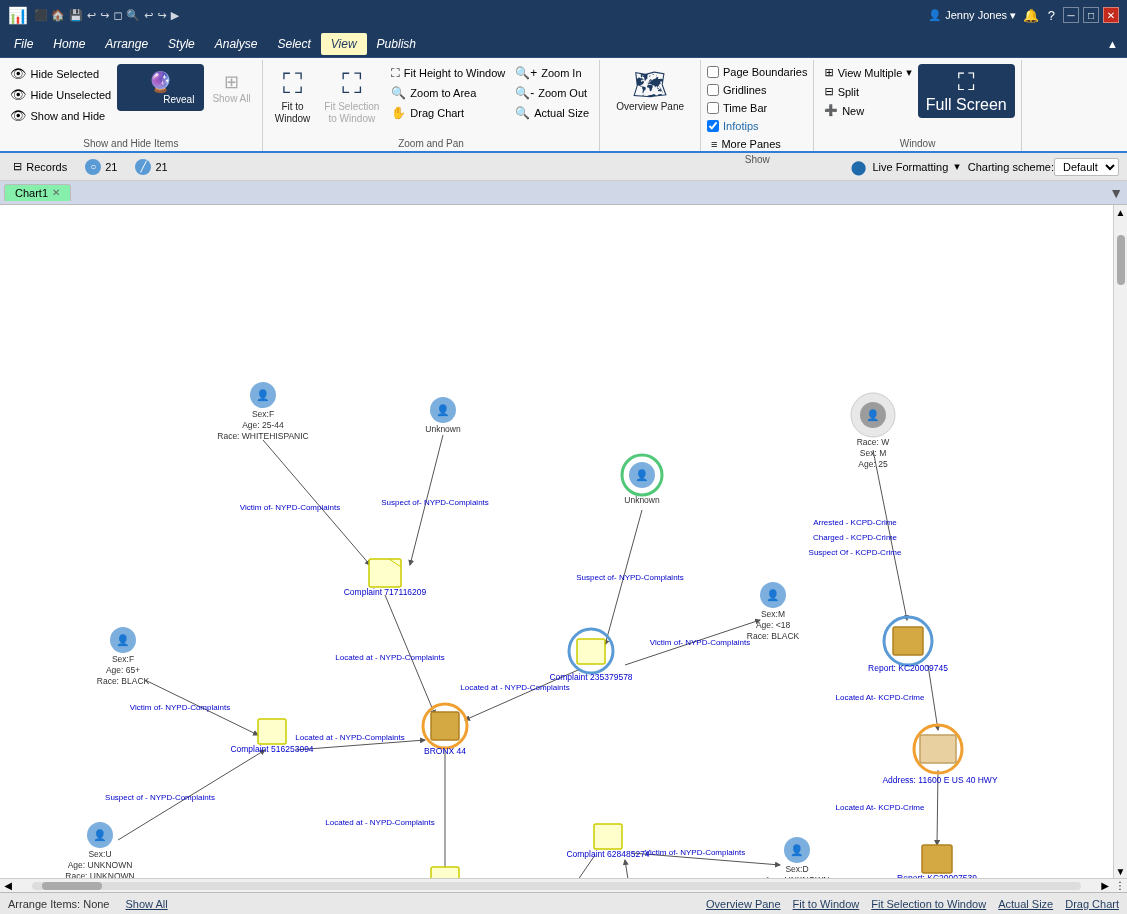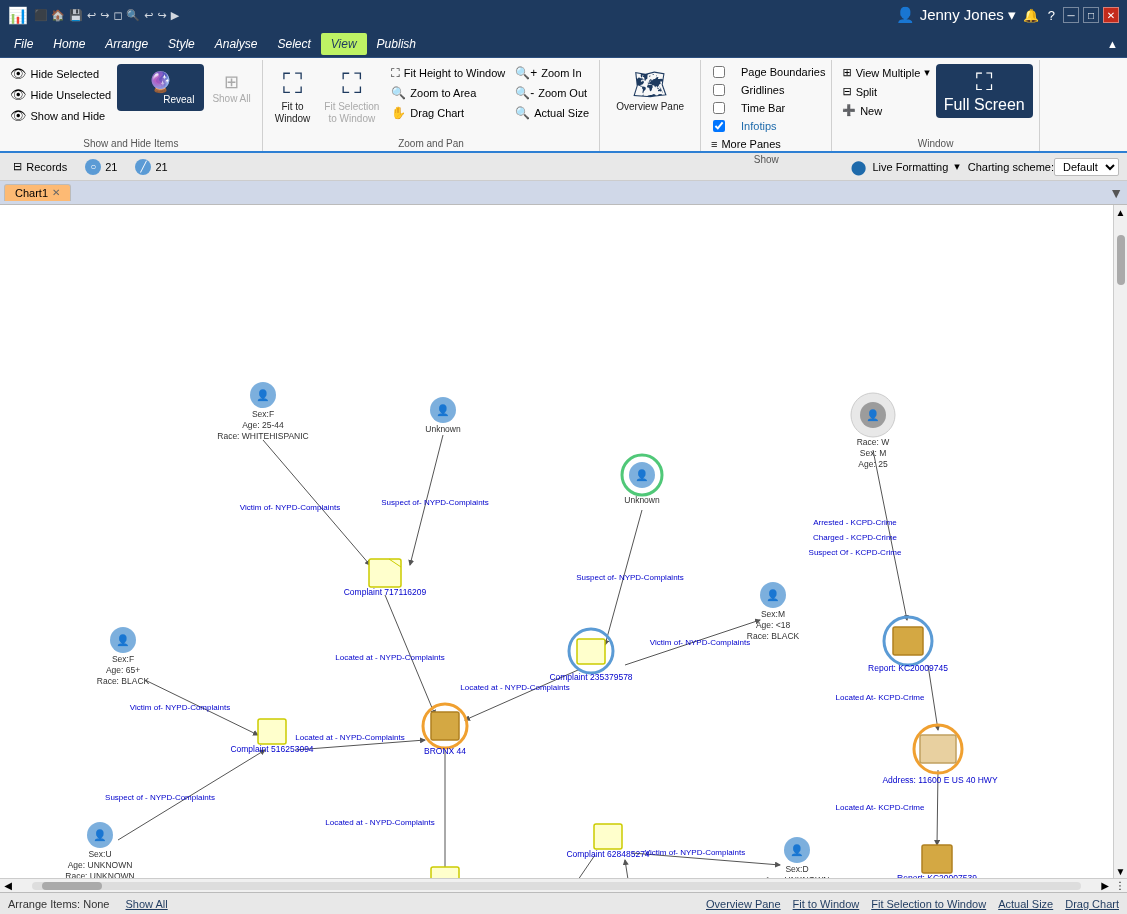--- a/index.html
+++ b/index.html
@@ -33,21 +33,21 @@
       padding: 0 4px;
       border-bottom: 1px solid #2d5080;
     }
     .menu-item {
       padding: 4px 10px;
       cursor: pointer;
       font-size: 12px;
       border-radius: 2px;
       font-style: italic;
     }
-    .menu-item.active { background: #bef264; color: #1e3a5f; }
+    .menu-item.active { background: #fef9c3; color: #1e3a5f; }
     .menu-bar-right { margin-left: auto; width: 16px; cursor: pointer; color: white; }
 
     
     .ribbon {
       background: #f8f8f8;
       border-bottom: 2px solid #2d7fd3;
       display: flex;
       align-items: stretch;
       padding: 2px 0 0 0;
       height: 95px;
@@ -115,25 +115,24 @@
       display: flex;
       flex-direction: column;
       align-items: center;
       cursor: pointer;
       padding: 4px 10px;
     }
 
     .checkbox-item {
       display: flex;
       align-items: flex-start;
-      gap: 16px;
+      gap: 4px;
       padding: 2px 0;
       font-size: 11px;
       cursor: pointer;
-      margin-left: 6px;
     }
     .checkbox-item input { width: 12px; height: 12px; }
 
     .full-screen-btn {
       display: flex;
       flex-direction: column;
       align-items: center;
       cursor: pointer;
       padding: 4px 8px;
       background: #1e3a5f;
@@ -194,21 +193,21 @@
     
     .tab-bar {
       background: #d0d8e8;
       display: flex;
       align-items: center;
       height: 24px;
       padding: 0 4px;
       border-bottom: 1px solid #bbb;
     }
     .tab {
-      background: #fdba74;
+      background: #86efac;
       border: 1px solid #bbb;
       border-bottom: none;
       padding: 2px 10px;
       font-size: 11px;
       display: flex;
       align-items: flex-start;
       gap: 4px;
       cursor: pointer;
       border-radius: 3px 3px 0 0;
     }
@@ -302,21 +301,21 @@
       <span style="font-size:11px; cursor:pointer; opacity:0.8">↩</span>
       <span style="font-size:11px; cursor:pointer; opacity:0.8">↪</span>
       <span style="font-size:11px; cursor:pointer; opacity:0.8">◻</span>
       <span style="font-size:11px; cursor:pointer; opacity:0.8">🔍</span>
       <span style="font-size:11px; cursor:pointer; opacity:0.8">↩</span>
       <span style="font-size:11px; cursor:pointer; opacity:0.8">↪</span>
       <span style="font-size:11px; cursor:pointer; opacity:0.8">▶</span>
     </div>
   </div>
   <div class="title-bar-right">
-    <span style="cursor:pointer; font-size:15px;">👤 <span>Jenny Jones</span> ▾</span>
+    <span style="cursor:pointer; font-size:11px;">👤 <span>Jenny Jones</span> ▾</span>
     <span style="cursor:pointer; font-size:13px;">🔔</span>
     <span style="cursor:pointer; font-size:13px;">?</span>
     <div class="window-controls">
       <button class="win-btn">─</button>
       <button class="win-btn">□</button>
       <button class="win-btn" style="background:#c42b1c;">✕</button>
     </div>
   </div>
 </div>
 

